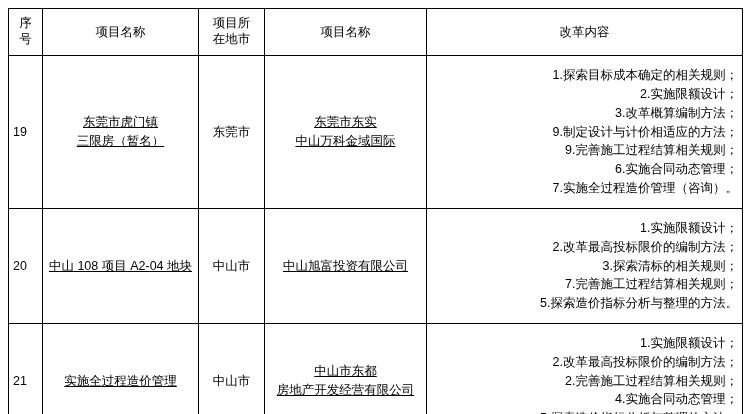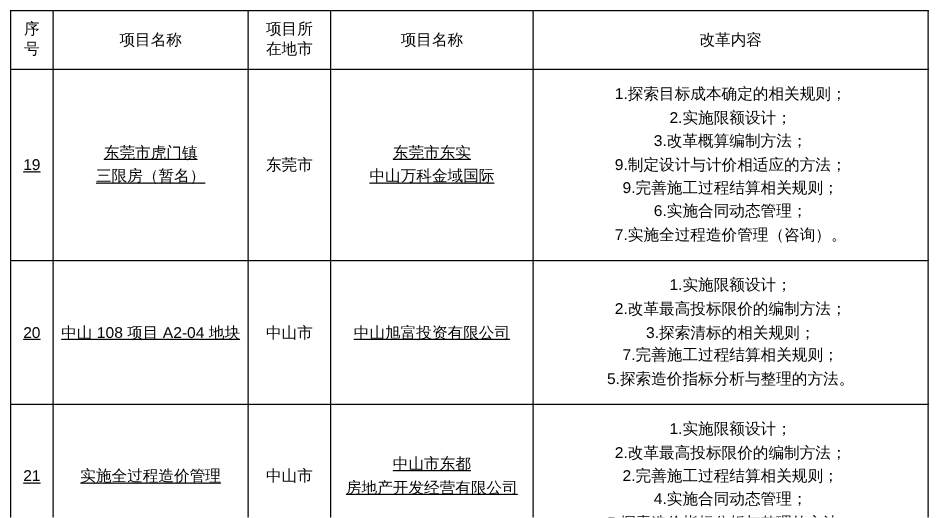--- a/index.html
+++ b/index.html
@@ -46,31 +46,30 @@
   thead td {
     text-align: center;
     height: 42px;
     font-size: 13px;
   }
   .hdr-two-line {
     display: block;
     line-height: 1.25;
   }
   td.cell-no {
-    text-align: center;
+    text-align: left;
     font-size: 13px;
-    text-decoration: underline;
   }
   td.cell-name,
   td.cell-city,
   td.cell-unit {
     text-align: center;
   }
   td.cell-content {
-    text-align: center;
+    text-align: right;
     vertical-align: top;
     padding: 6px 6px 6px 8px;
   }
   .line {
     display: block;
     white-space: nowrap;
   }
   .name-line, .unit-line {
     display: block;
     white-space: nowrap;

